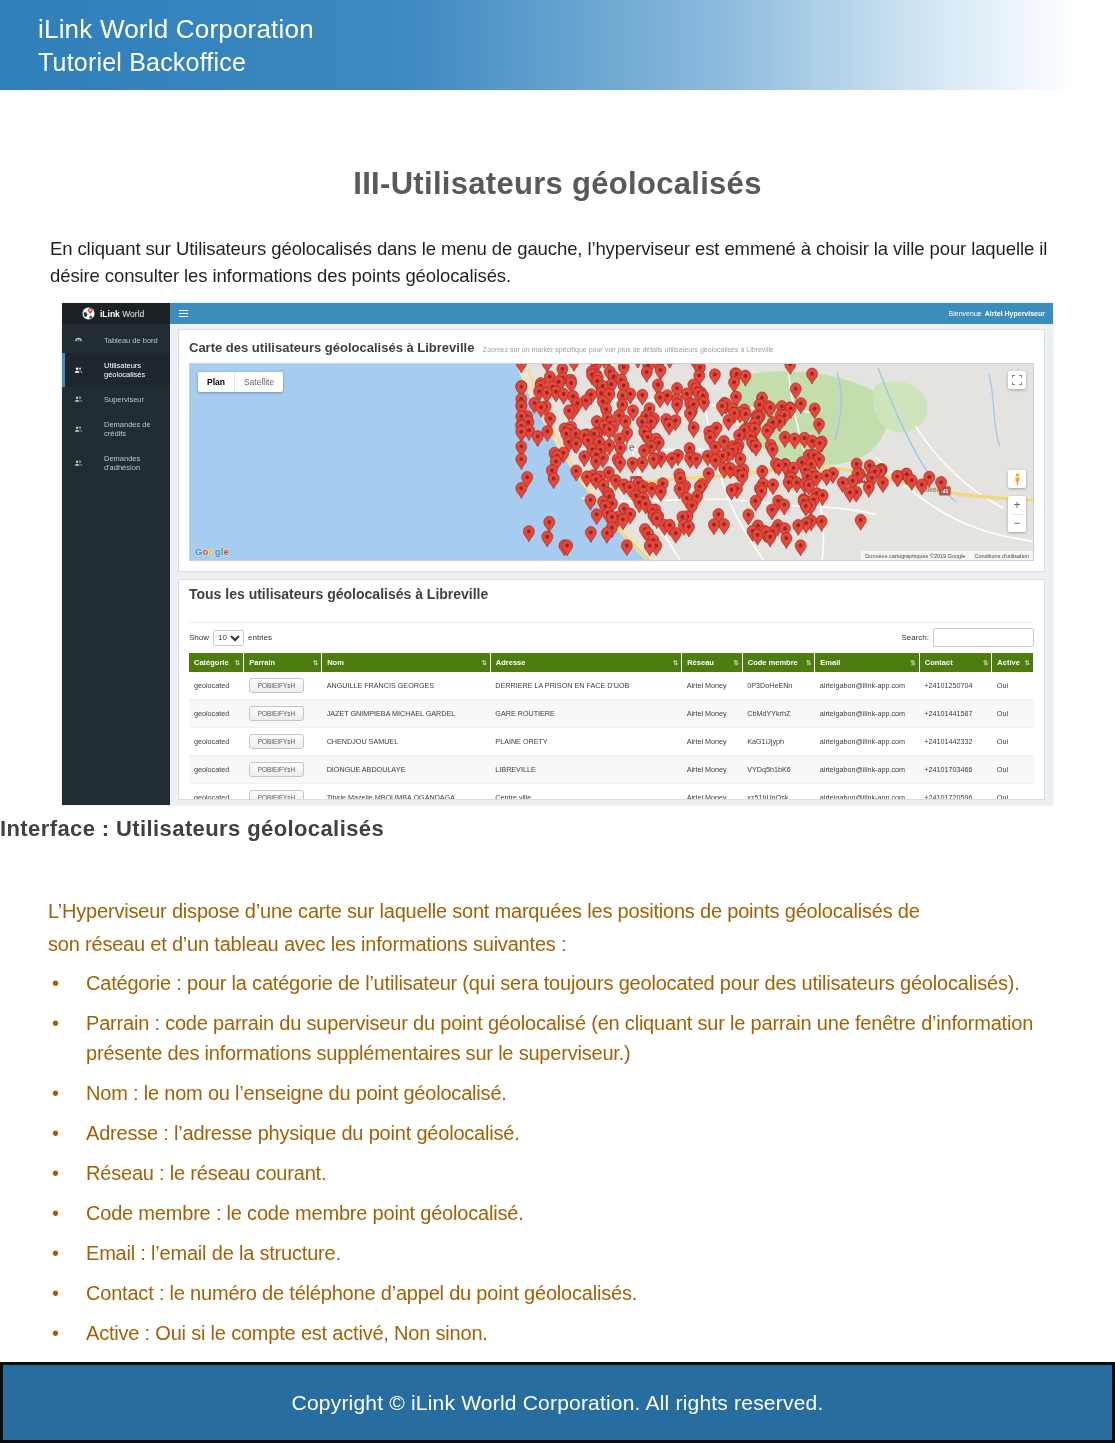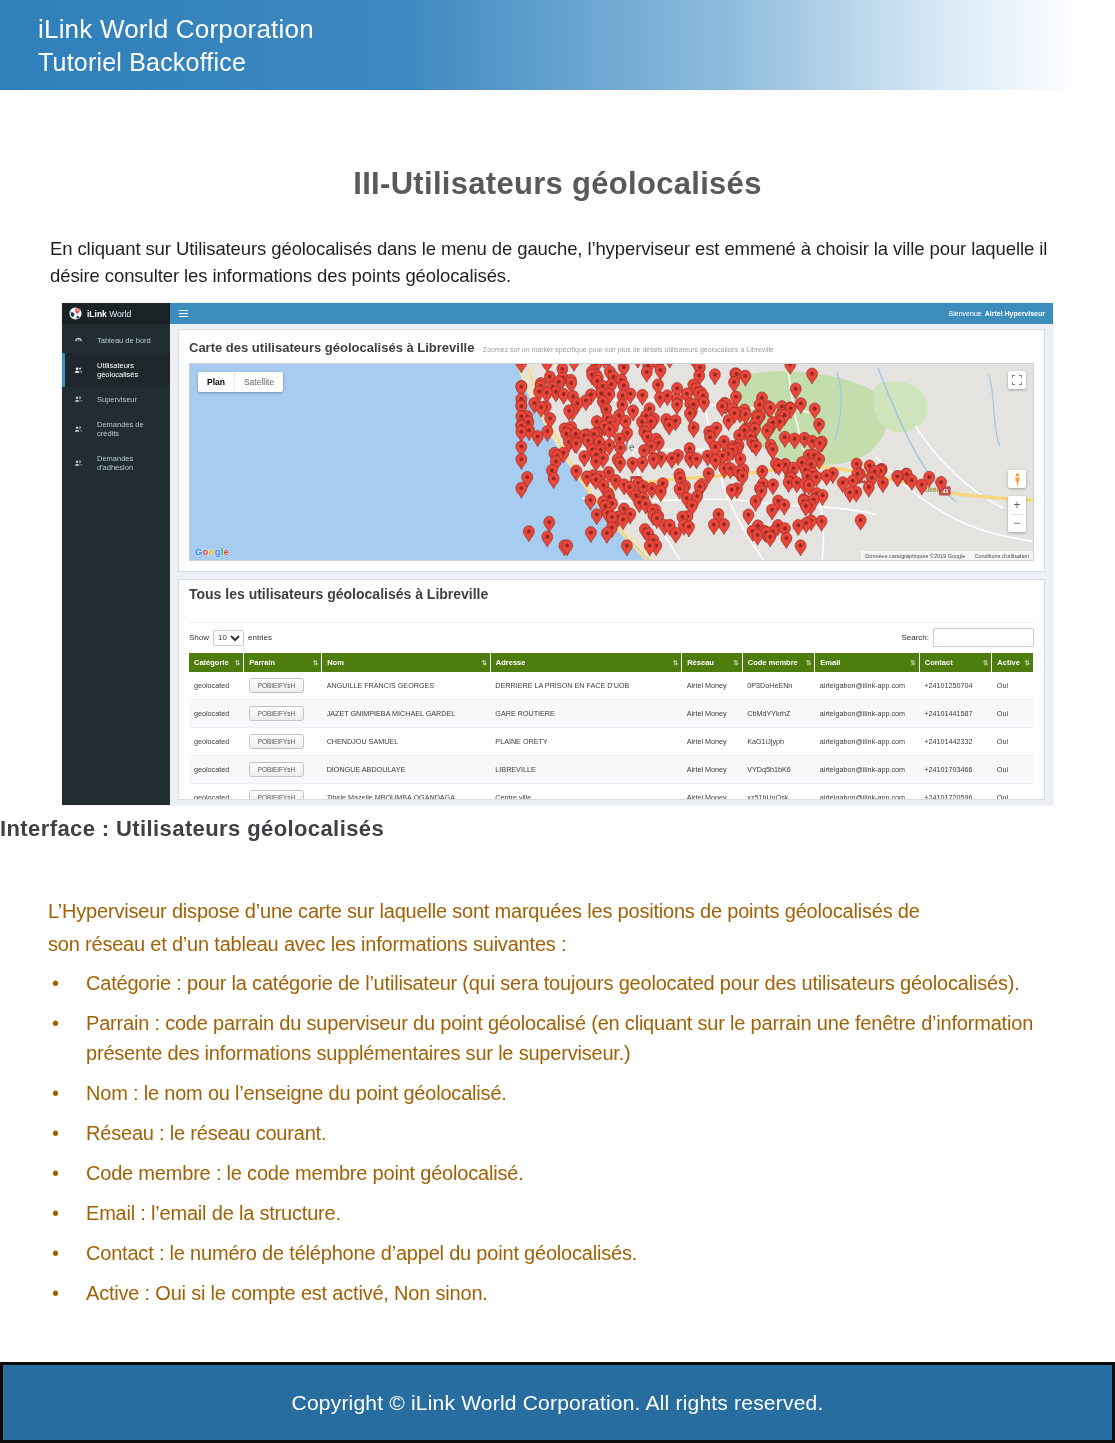--- a/index.html
+++ b/index.html
@@ -26,32 +26,32 @@
     position:absolute;left:50px;top:236px;width:1010px;
     font-size:18.5px;line-height:1.45;color:#231f20;letter-spacing:-0.1px;
   }
   
   .shot{
     position:absolute;left:62px;top:303px;width:991px;height:502px;
     overflow:hidden;background:#ecf0f5;font-family:"Liberation Sans",sans-serif;
     box-shadow:0 0 0 1px rgba(0,0,0,.04);
   }
   .app-navbar{height:21px;display:flex;align-items:stretch;background:#3c8dbc;}
-  .brand{width:108px;background:#1a2226;display:flex;align-items:center;gap:5px;padding-left:7px;box-sizing:border-box;}
+  .brand{width:108px;background:#1a2226;display:flex;align-items:center;gap:5px;padding-left:20px;box-sizing:border-box;}
   .brand-name{font-size:8.5px;color:#fff;white-space:nowrap;}
   .brand-name b{font-weight:700;}
   .brand-name span{font-weight:300;color:#e3ecf1;}
   .hamburger{display:flex;flex-direction:column;justify-content:center;gap:1.5px;padding:0 9px;cursor:pointer;}
   .hamburger i{display:block;width:9px;height:1.4px;background:#fff;}
   .nav-right{margin-left:auto;display:flex;align-items:center;padding-right:8px;color:#fff;font-size:7px;}
   .nav-right b{font-weight:700;margin-left:3px;}
   .app-body{display:flex;height:481px;}
   .sidebar{width:108px;background:#222d32;flex:none;padding-top:4px;box-sizing:border-box;}
   .side-item{
-    display:flex;align-items:center;gap:14px;padding:8px 8px 8px 9px;
+    display:flex;align-items:center;gap:21px;padding:8px 8px 8px 9px;
     font-size:7.5px;color:#b8c7ce;cursor:pointer;border-left:3px solid transparent;
   }
   .side-item .ic{flex:none;display:flex;color:#b8c7ce;}
   .side-item.active{background:#1e282c;color:#ffffff;border-left-color:#3c8dbc;}
   .side-item.active .ic{color:#fff;}
   .content{flex:1;padding:5px 8px;box-sizing:border-box;display:flex;flex-direction:column;gap:7px;min-width:0;}
   .box{background:#fff;border:1px solid #d9dde3;box-sizing:border-box;}
   .map-box{padding:6px 10px 10px;}
   .map-head{margin:2px 0 7px;}
   .map-title{font-size:13px;font-weight:700;color:#3d3f42;}
@@ -810,20 +810,21 @@
 
 <div class="shot-caption">Interface : Utilisateurs géolocalisés</div>
 
 <div class="doc-body">
   <p style="margin-bottom:2px;">L’Hyperviseur dispose d’une carte sur laquelle sont marquées les positions de points géolocalisés de</p>
   <p>son réseau et d’un tableau avec les informations suivantes :</p>
   <ul class="doc-bullets" id="bullet-list">
       <li>Catégorie : pour la catégorie de l’utilisateur (qui sera toujours geolocated pour des utilisateurs géolocalisés).</li>
       <li>Parrain : code parrain du superviseur du point géolocalisé (en cliquant sur le parrain une fenêtre d’information présente des informations supplémentaires sur le superviseur.)</li>
       <li>Nom : le nom ou l’enseigne du point géolocalisé.</li>
+      <li>Adresse : l’adresse physique du point géolocalisé.</li>
       <li>Réseau : le réseau courant.</li>
       <li>Code membre : le code membre point géolocalisé.</li>
       <li>Email : l’email de la structure.</li>
       <li>Contact : le numéro de téléphone d’appel du point géolocalisés.</li>
       <li>Active : Oui si le compte est activé, Non sinon.</li>
     </ul>
 </div>
 
 <div class="doc-footer">
   <span>Copyright © iLink World Corporation. All rights reserved.</span>

